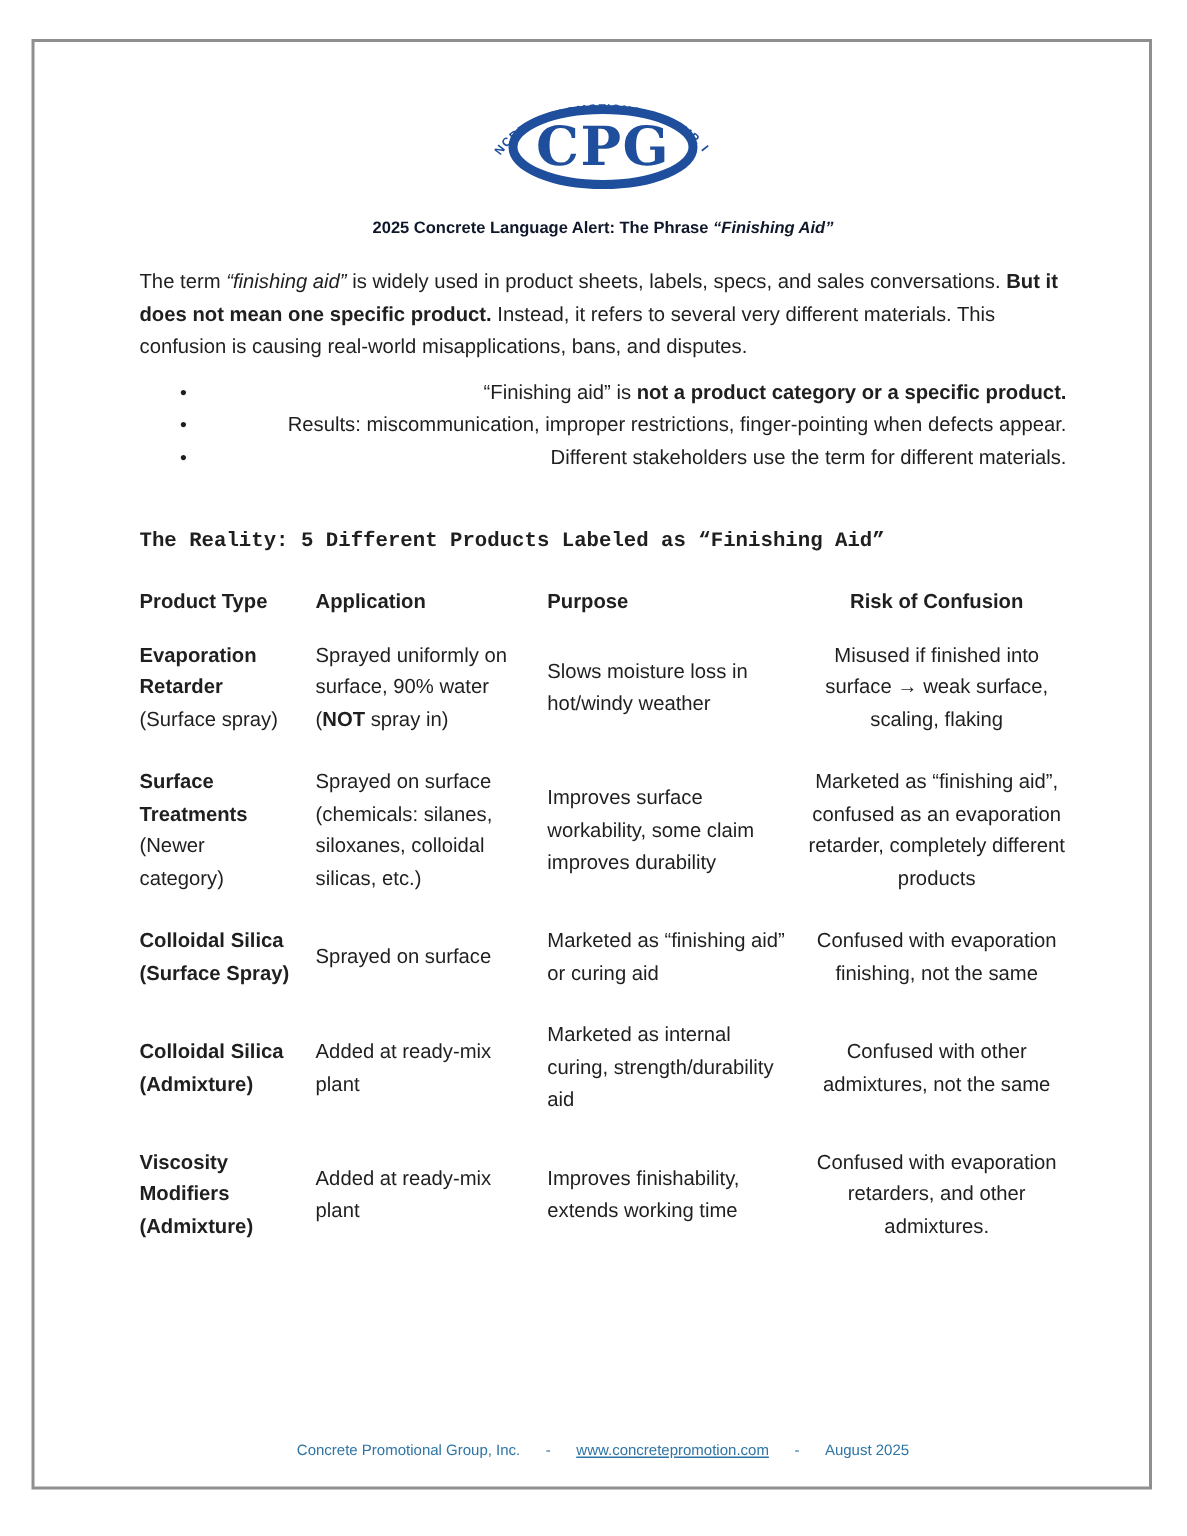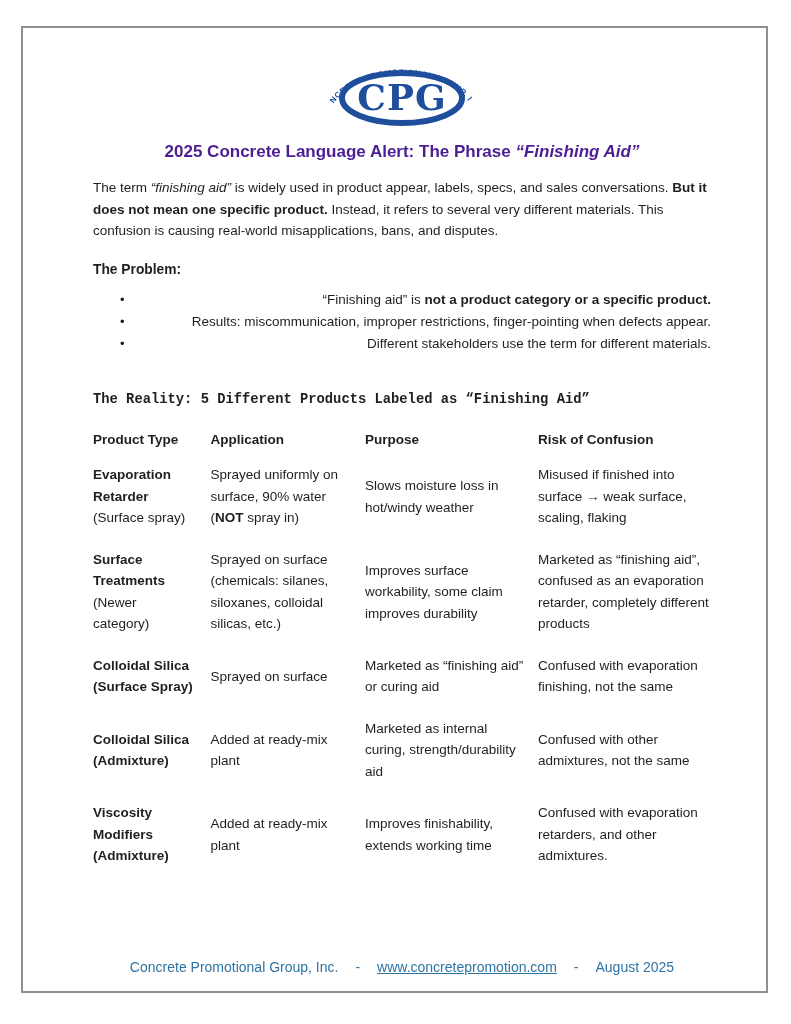--- a/index.html
+++ b/index.html
@@ -17,22 +17,22 @@
     pointer-events: none;
   }
   .content {
     position: absolute; left: 93px; right: 80px; top: 48px; bottom: 44px;
     display: flex; flex-direction: column;
     font-size: 13.5px; line-height: 21.5px;
   }
   .logo { align-self: center; line-height: 0; }
   .title {
     margin: 16px 0 0; text-align: center;
-    font-size: 17px; font-weight: 700; line-height: 20px;
-    color: #4c1d95;
+    font-size: 11px; font-weight: 700; line-height: 20px;
+    color: #0f172a;
   }
   .title .bi { font-style: italic; font-weight: 700; }
   .intro { margin: 15px 0 0; }
   .intro em { font-style: italic; }
   .intro strong { font-weight: 700; }
   .sec-heading { margin: 17px 0 0; font-weight: 700; font-size: 13.8px; }
   ul.bullets { margin: 9px 0 0; padding: 0 0 0 24px; text-align: right; }
   ul.bullets li { list-style: none; position: relative; padding-left: 22px; line-height: 21.8px; }
   ul.bullets li::before { content: "•"; position: absolute; left: 3px; top: 0; font-size: 13px; }
   ul.bullets strong { font-weight: 700; }
@@ -44,25 +44,25 @@
   table.products th {
     text-align: left; vertical-align: bottom;
     font-weight: 700; font-size: 13.5px;
     padding: 6px 14px 4px 0;
   }
   table.products td {
     vertical-align: middle;
     padding: 10px 14px 10px 0;
     line-height: 21.5px;
   }
-  table.products th:last-child, table.products td:last-child { padding-right: 0; }
+  table.products th:last-child, table.products td:last-child { padding-right: 0; text-align: center; }
   table.products td strong { font-weight: 700; }
   .footer {
     margin-top: auto; align-self: center;
-    font-size: 14px; color: #2e74a4;
+    font-size: 10px; color: #2e74a4;
     white-space: nowrap; padding-bottom: 2px;
   }
   .footer .dash { margin: 0 17px; }
   .footer .url { color: inherit; text-decoration: underline; cursor: pointer; }
 </style>
 </head>
 <body>
 
 <div class="page">
   <div class="page-border"></div>
@@ -77,23 +77,22 @@
         <text font-size="8" font-weight="bold" letter-spacing="0.7" fill="#1e4e9c" font-family="Liberation Sans, sans-serif">
           <textPath href="#arcpath" startOffset="50%" text-anchor="middle">CONCRETE PROMOTIONAL GROUP, INC.</textPath>
         </text>
         <ellipse cx="79" cy="50" rx="60" ry="25" fill="#ffffff" stroke="#1e4e9c" stroke-width="6"></ellipse>
         <text x="79" y="62" text-anchor="middle" font-family="DejaVu Serif, serif" font-weight="bold" font-size="36" letter-spacing="1" fill="#1e4e9c">CPG</text>
       </svg>
     </div>
 
     <h1 class="title"><span>2025 Concrete Language Alert: The Phrase </span><span class="bi">“Finishing Aid”</span></h1>
 
-    <p class="intro"><span>The term </span><em>“finishing aid”</em><span> is widely used in product appear, labels, specs, and sales conversations. </span><strong>But it does not mean one specific product.</strong><span> Instead, it refers to several very different materials. This confusion is causing real-world misapplications, bans, and disputes.</span></p>
+    <p class="intro"><span>The term </span><em>“finishing aid”</em><span> is widely used in product sheets, labels, specs, and sales conversations. </span><strong>But it does not mean one specific product.</strong><span> Instead, it refers to several very different materials. This confusion is causing real-world misapplications, bans, and disputes.</span></p>
 
-    <p class="sec-heading">The Problem:</p>
 
     <ul class="bullets">
       <li><span>“Finishing aid” is </span><strong>not a product category or a specific product.</strong></li>
       <li><span>Results: miscommunication, improper restrictions, finger-pointing when defects appear.</span><strong></strong></li>
       <li><span>Different stakeholders use the term for different materials.</span><strong></strong></li>
     </ul>
 
     <p class="sec-heading reality">The Reality: 5 Different Products Labeled as “Finishing Aid”</p>
 
     <table class="products">

